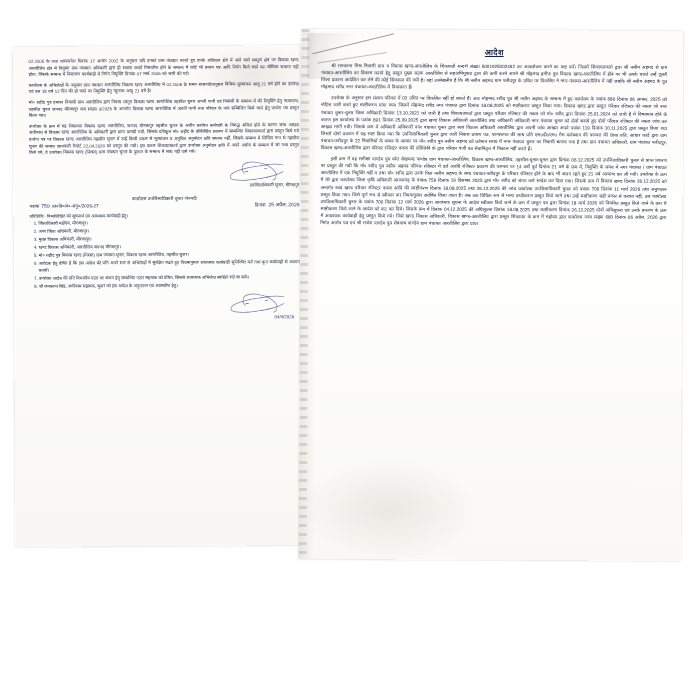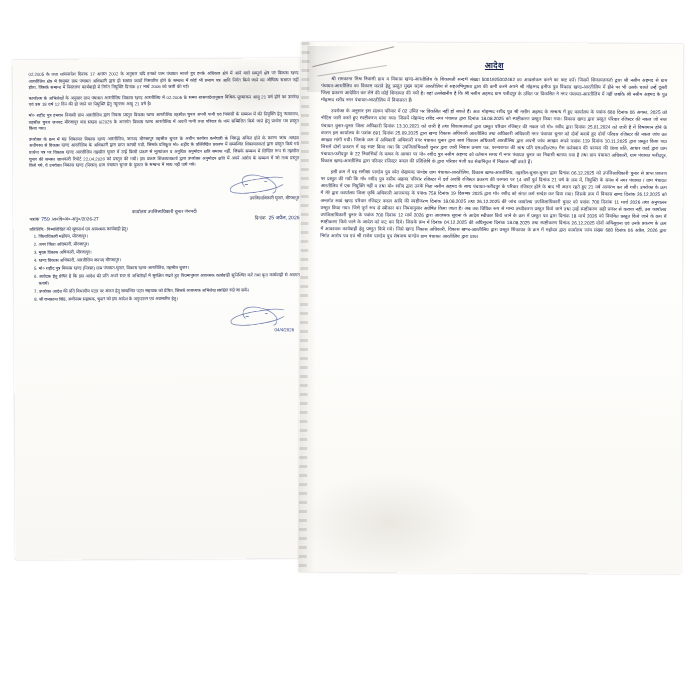--- a/index.html
+++ b/index.html
@@ -11,21 +11,20 @@
     width: 696px;
     height: 696px;
     font-family: "Liberation Sans", sans-serif;
     overflow: hidden;
   }
   .page {
     position: relative;
     width: 696px;
     height: 532px;
     background: #ffffff;
-    margin-top: 13px;
   }
 
   
   .sheet {
     position: absolute;
     background: #fdfcfa;
     box-shadow: 0 0 2px rgba(0,0,0,0.22);
     overflow: hidden;
   }
   .sheet.left {

